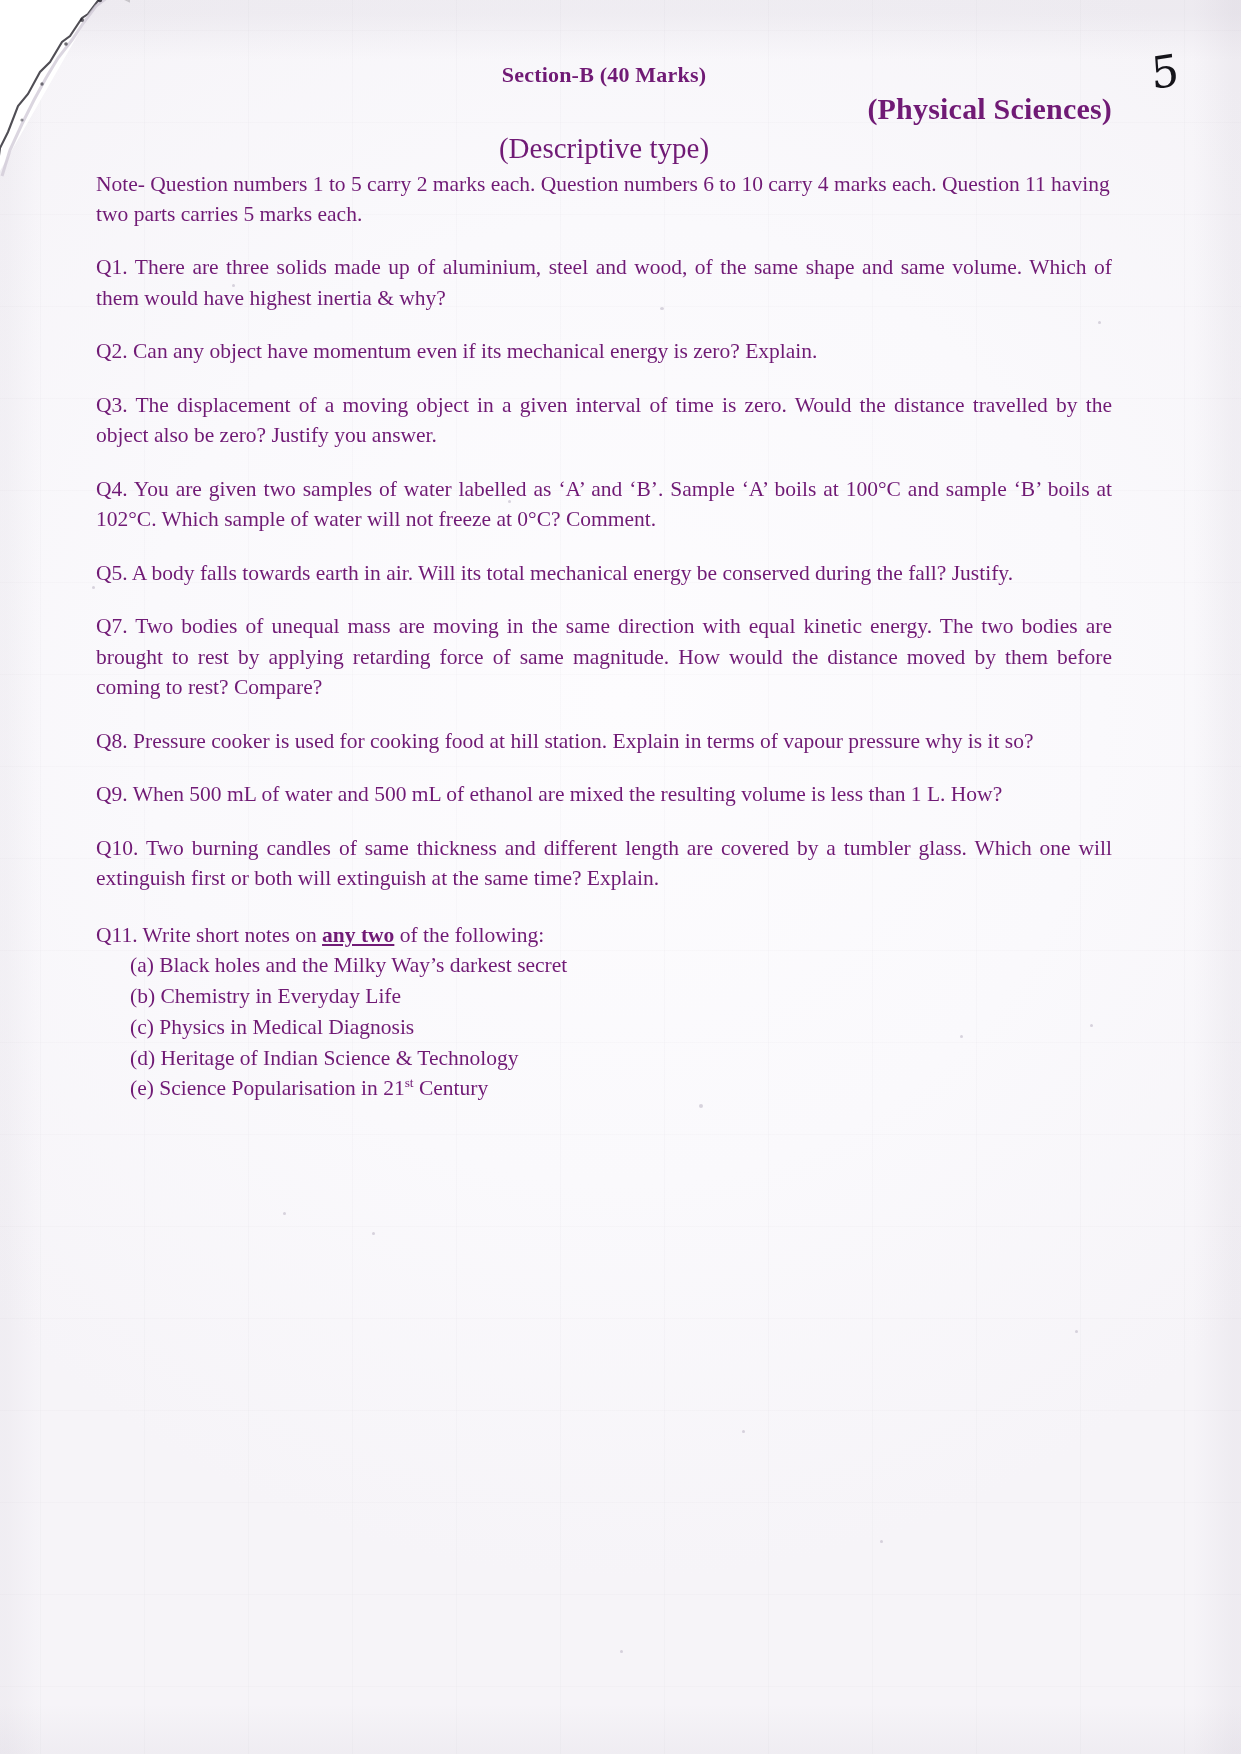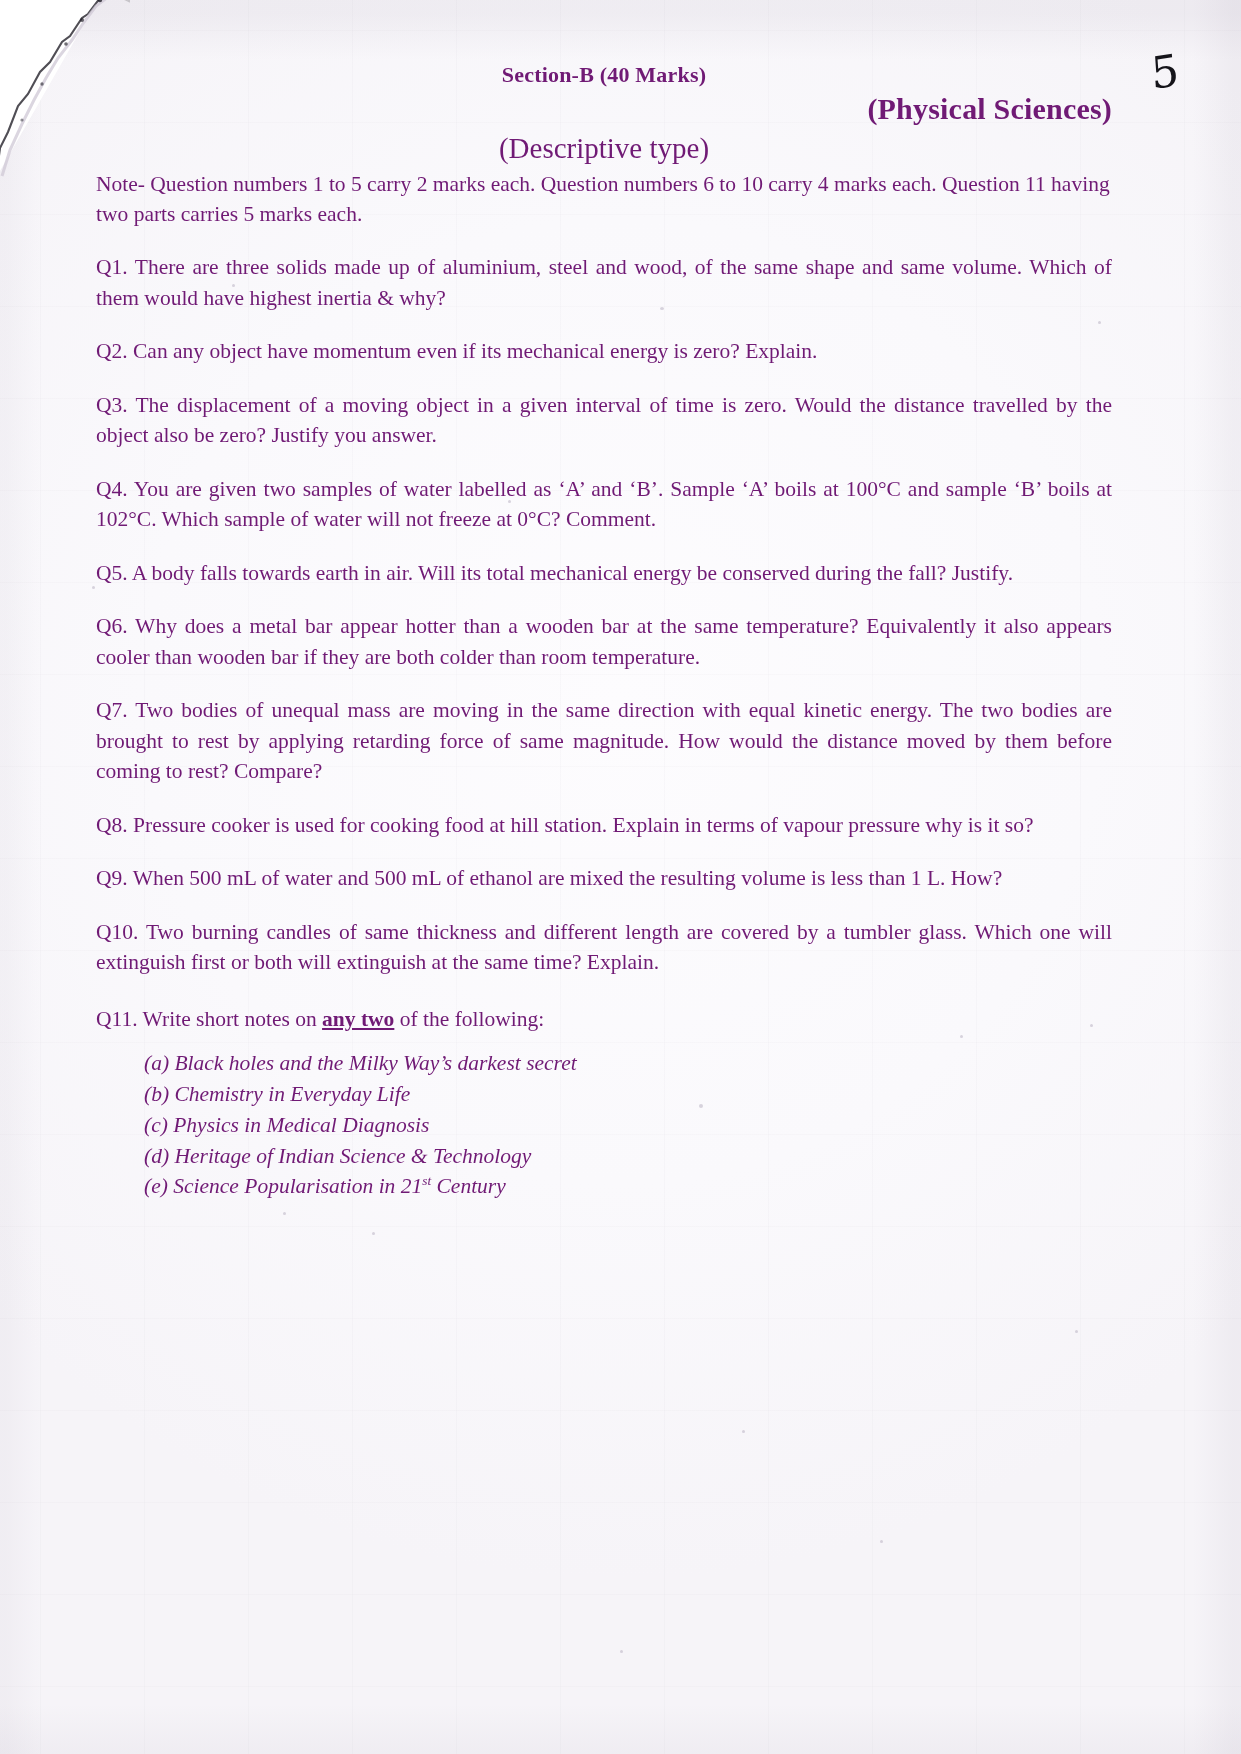--- a/index.html
+++ b/index.html
@@ -111,24 +111,23 @@
   .q {
     margin-top: 23px;
     text-align: justify;
     text-justify: inter-word;
     line-height: 1.42;
   }
   .q.nojust { text-align: left; }
 
   .q11-intro { margin-top: 26px; }
   .q11-list {
-    margin: 14px;
+    margin: 0;
     padding: 0;
     list-style: none;
-    font-style: italic;
   }
   .q11-list li {
     padding-left: 34px;
     line-height: 1.43;
   }
   .bold-underline {
     font-weight: 700;
     text-decoration: underline;
     text-underline-offset: 2px;
   }
@@ -193,21 +192,20 @@
     <div class="heading-3">(Descriptive type)</div>
   </div>
 
   <div class="note-block">Note- Question numbers 1 to 5 carry 2 marks each. Question numbers 6 to 10 carry 4 marks each. Question 11 having two parts carries 5 marks each.</div>
 
   <div class="q">Q1. There are three solids made up of aluminium, steel and wood, of the same shape and same volume. Which of them would have highest inertia &amp; why?</div>
   <div class="q nojust">Q2. Can any object have momentum even if its mechanical energy is zero? Explain.</div>
   <div class="q">Q3. The displacement of a moving object in a given interval of time is zero. Would the distance travelled by the object also be zero? Justify you answer.</div>
   <div class="q">Q4. You are given two samples of water labelled as ‘A’ and ‘B’. Sample ‘A’ boils at 100°C and sample ‘B’ boils at 102°C. Which sample of water will not freeze at 0°C? Comment.</div>
   <div class="q nojust">Q5. A body falls towards earth in air. Will its total mechanical energy be conserved during the fall? Justify.</div>
-  <div class="q">Q6. Why does a metal bar appear hotter than a wooden bar at the same temperature? Equivalently it also appears cooler than wooden bar if they are both colder than room temperature.</div>
   <div class="q">Q7. Two bodies of unequal mass are moving in the same direction with equal kinetic energy. The two bodies are brought to rest by applying retarding force of same magnitude. How would the distance moved by them before coming to rest? Compare?</div>
   <div class="q">Q8. Pressure cooker is used for cooking food at hill station. Explain in terms of vapour pressure why is it so?</div>
   <div class="q nojust">Q9. When 500 mL of water and 500 mL of ethanol are mixed the resulting volume is less than 1 L. How?</div>
   <div class="q">Q10. Two burning candles of same thickness and different length are covered by a tumbler glass. Which one will extinguish first or both will extinguish at the same time? Explain.</div>
 
   <div class="q q11-intro nojust">
     <span>Q11. Write short notes on </span><span class="bold-underline">any two</span><span> of the following:</span>
   </div>
 
   <ul class="q11-list">

